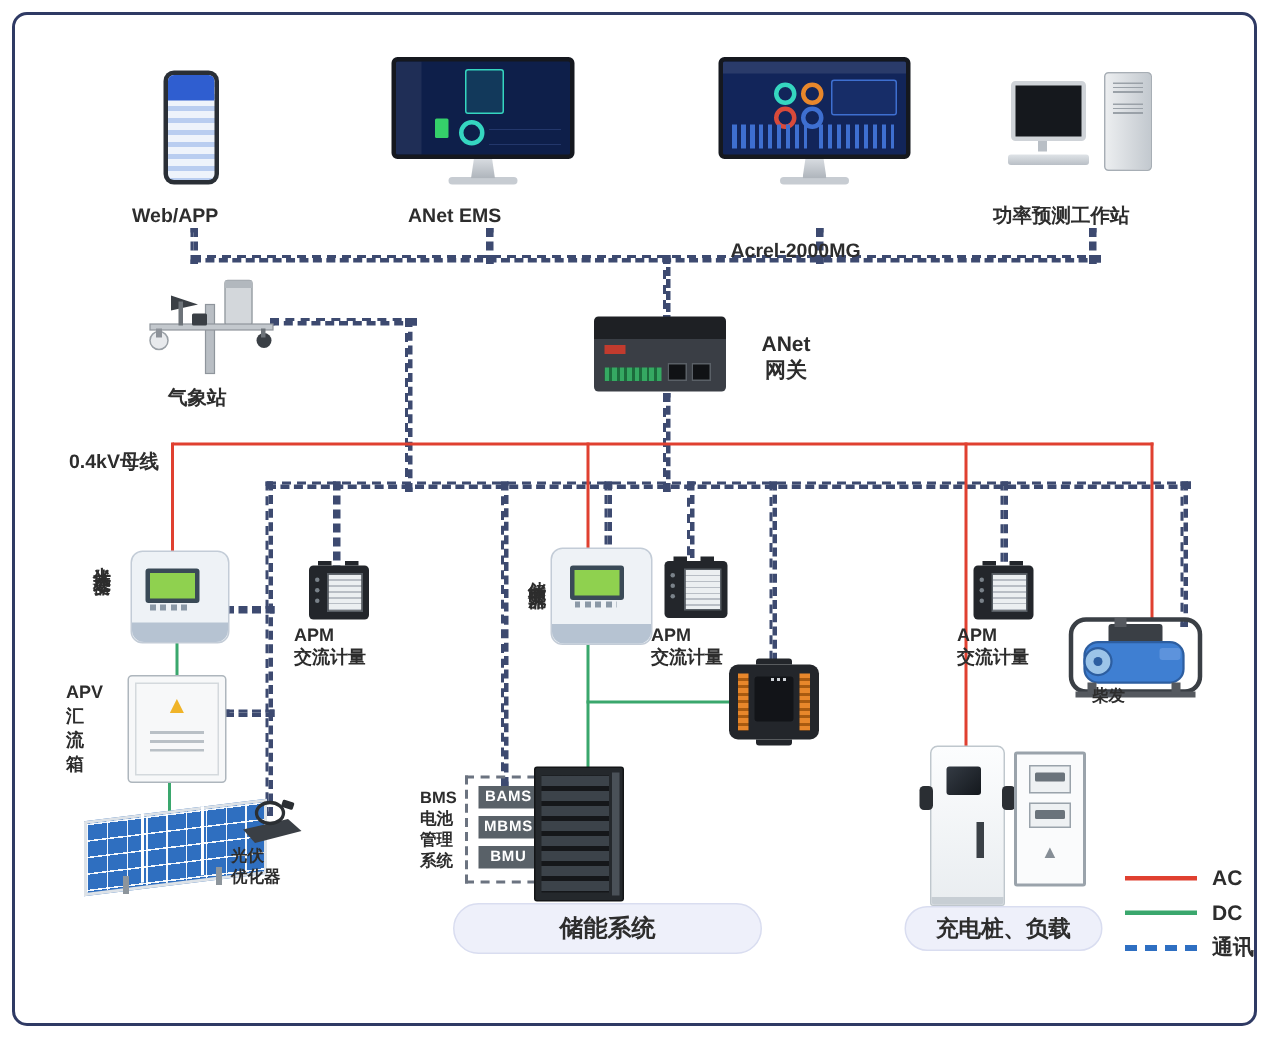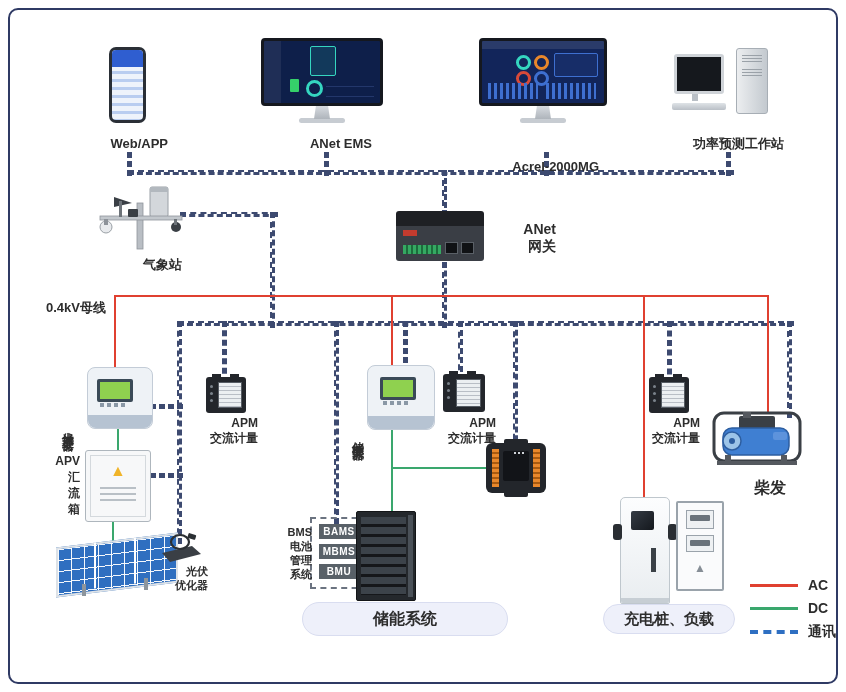--- a/index.html
+++ b/index.html
@@ -1,20 +1,20 @@
 <!DOCTYPE html>
 <html><head>
 <meta charset="utf-8">
 <style>
   html,body{margin:0;padding:0;background:#fff;}
   .canvas{position:relative;width:846px;height:692px;background:#fff;
     font-family:"Liberation Sans","DejaVu Sans",sans-serif;color:#2f2f2f;overflow:hidden;}
   .frame{position:absolute;left:8px;top:8px;right:8px;bottom:8px;border:2px solid #2f3a64;border-radius:10px;}
   .pre{white-space:pre-line;}
-  .lbl{position:absolute;font-weight:bold;font-size:13px;line-height:16px;text-align:right;color:#2d2d2d;z-index:3;}
+  .lbl{position:absolute;font-weight:bold;font-size:13px;line-height:16px;text-align:left;color:#2d2d2d;z-index:3;}
   .vert{writing-mode:vertical-rl;text-orientation:upright;letter-spacing:2px;}
   
   .hl,.vl{position:absolute;z-index:1;}
   .hl{height:0;border-top:2px solid;}
   .vl{width:0;border-left:2px solid;}
   .red{border-color:#e04030;}
   .grn{border-color:#3aa76d;}
   .dsh{border-style:dashed;border-color:#3d4a70;}
   
   .dev{position:absolute;z-index:2;}
@@ -168,21 +168,21 @@
   </div>
   <div class="lbl" style="left:662px;top:136px;width:122px;">功率预测工作站</div>
 
   <div class="dev gw" style="left:396px;top:211px;">
     <div class="gw-body"></div>
     <div class="gw-chip"></div>
     <div class="gw-term"></div>
     <div class="gw-port" style="right:26px;"></div>
     <div class="gw-port" style="right:10px;"></div>
   </div>
-  <div class="lbl pre" style="left:492px;top:221px;width:64px;text-align:right;font-size:14px;line-height:17px;">ANet
+  <div class="lbl pre" style="left:492px;top:221px;width:64px;text-align:center;font-size:14px;line-height:17px;">ANet
 网关</div>
 
   <div class="dev" style="left:92px;top:185px;width:96px;height:68px;">
     <svg width="96" height="68" viewBox="0 0 96 68">
       <rect x="58" y="2" width="18" height="30" rx="2" fill="#d3d7db" stroke="#9aa0a6"></rect>
       <rect x="58" y="2" width="18" height="5" fill="#b2b8be"></rect>
       <rect x="45" y="18" width="6" height="46" fill="#b9bec4" stroke="#8f959c" stroke-width="0.8"></rect>
       <rect x="8" y="31" width="82" height="4" fill="#c3c8cd" stroke="#8f959c" stroke-width="0.8"></rect>
       <polygon points="22,12 40,18 22,22" fill="#3a3f45"></polygon>
       <rect x="27" y="16" width="3" height="16" fill="#6d7379"></rect>
@@ -291,21 +291,21 @@
       <rect x="34" y="4" width="8" height="6" fill="#55595f"></rect>
       <rect x="14" y="20" width="66" height="27" rx="9" fill="#3f7fd2" stroke="#2d5ea0" stroke-width="1.5"></rect>
       <circle cx="23" cy="33" r="9" fill="#9cc4e8" stroke="#2d5ea0" stroke-width="1.5"></circle>
       <circle cx="23" cy="33" r="3" fill="#2d5ea0"></circle>
       <rect x="64" y="24" width="14" height="8" rx="2" fill="#5d93dc"></rect>
       <rect x="8" y="53" width="80" height="4" fill="#55595f"></rect>
       <rect x="16" y="47" width="6" height="8" fill="#55595f"></rect>
       <rect x="72" y="47" width="6" height="8" fill="#55595f"></rect>
     </svg>
   </div>
-  <div class="lbl" style="left:728px;top:480px;width:58px;font-size:16px;">柴发</div>
+  <div class="lbl" style="left:728px;top:456px;width:58px;font-size:11px;">柴发</div>
 
   <div class="dev cp" style="left:620px;top:497px;width:48px;height:105px;">
     <div class="cp-scr"></div>
     <div class="cp-hook" style="left:-8px;"></div>
     <div class="cp-hook" style="right:-8px;"></div>
     <div class="cp-slot"></div>
     <div class="cp-base"></div>
   </div>
 
   <div class="dev lc" style="left:676px;top:501px;width:44px;height:86px;">

